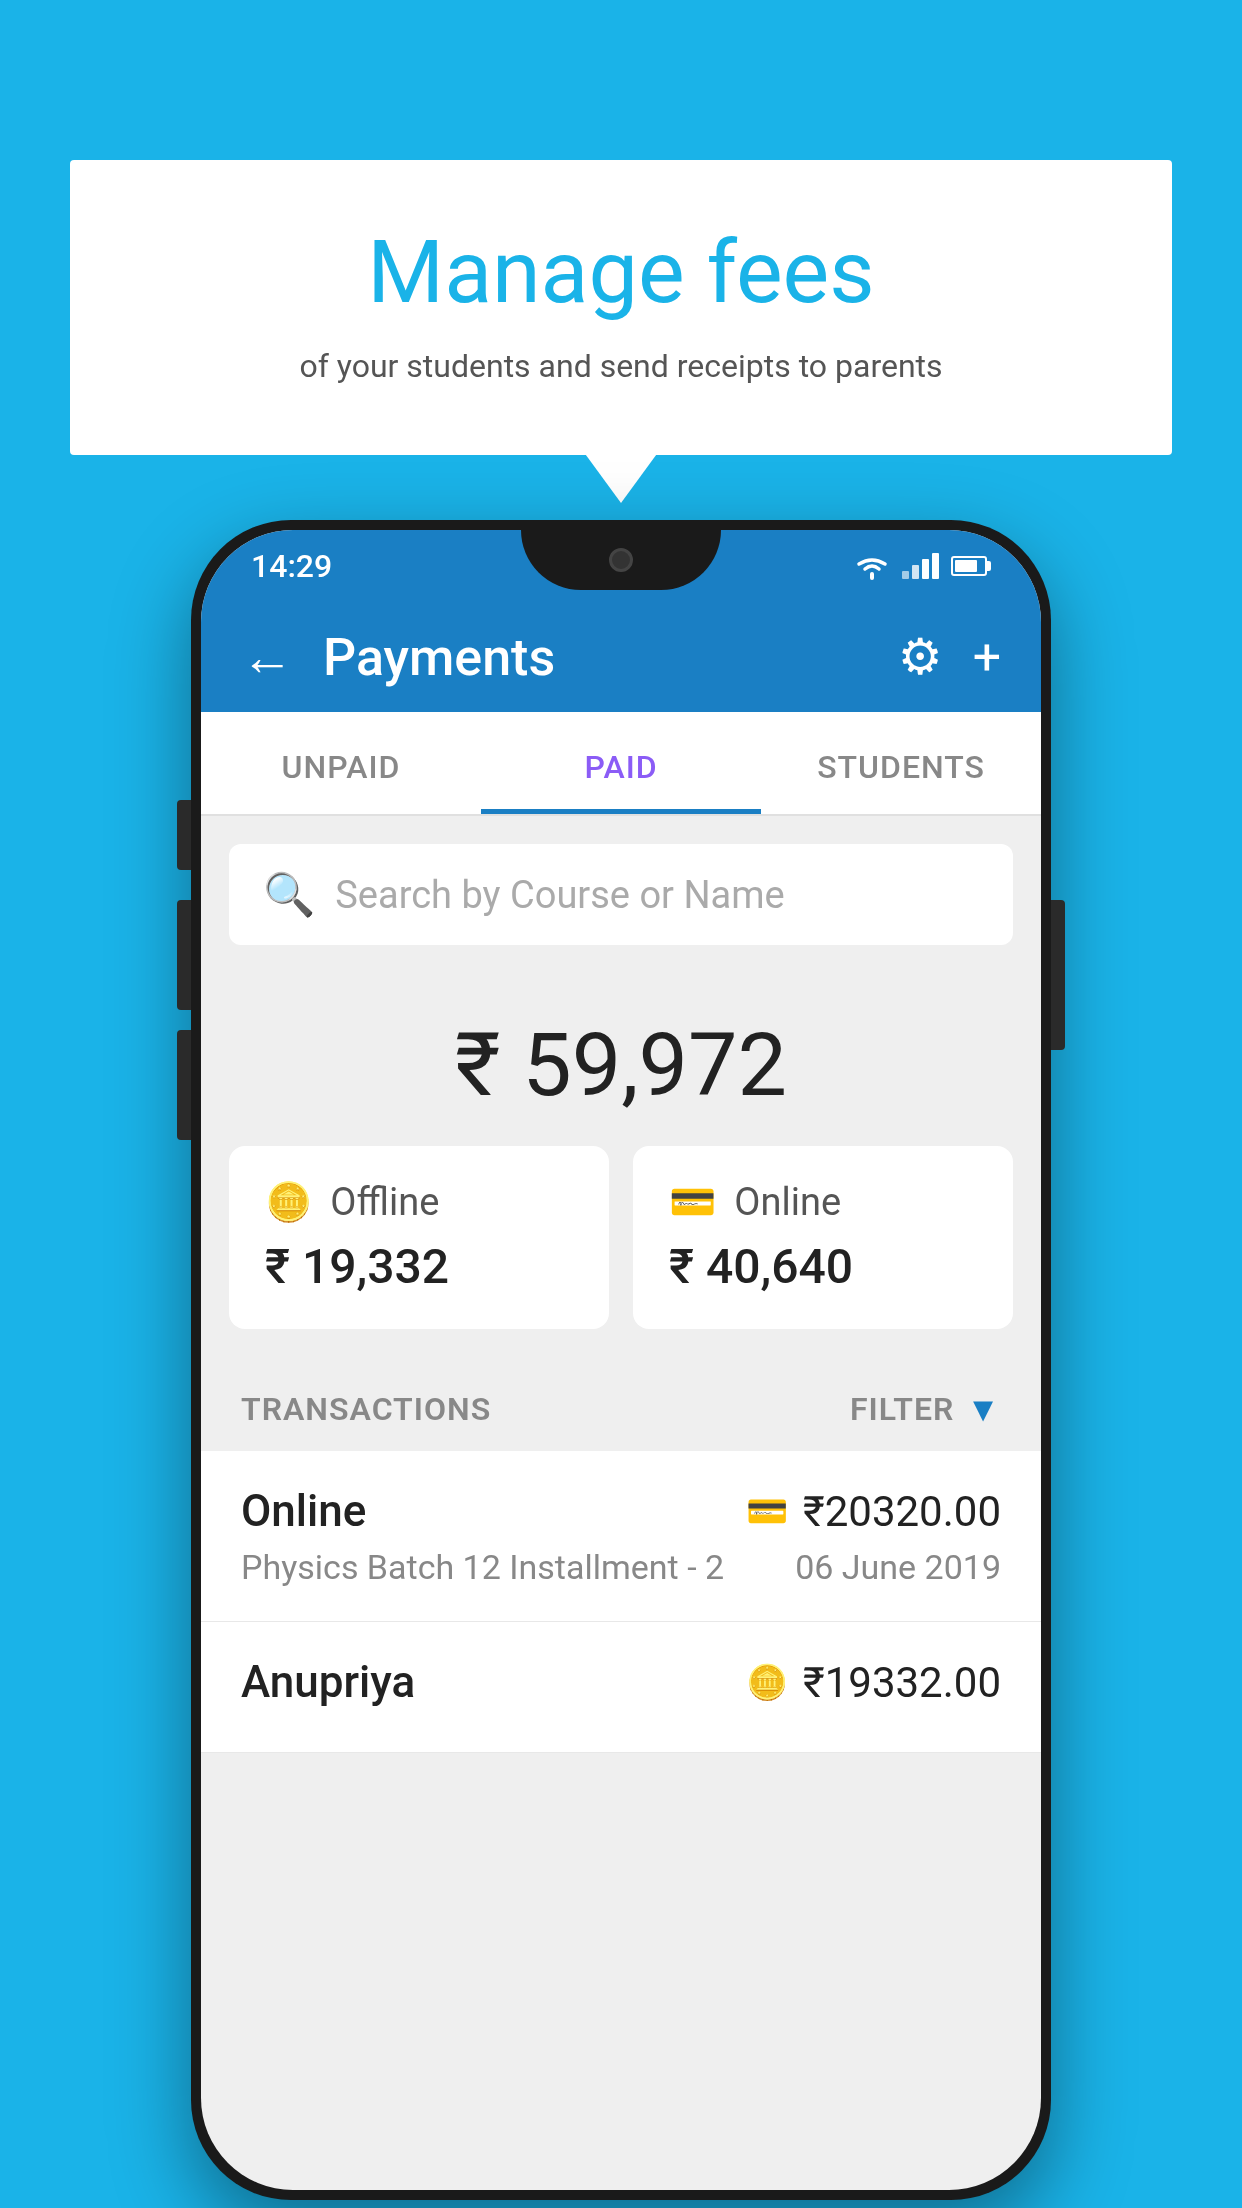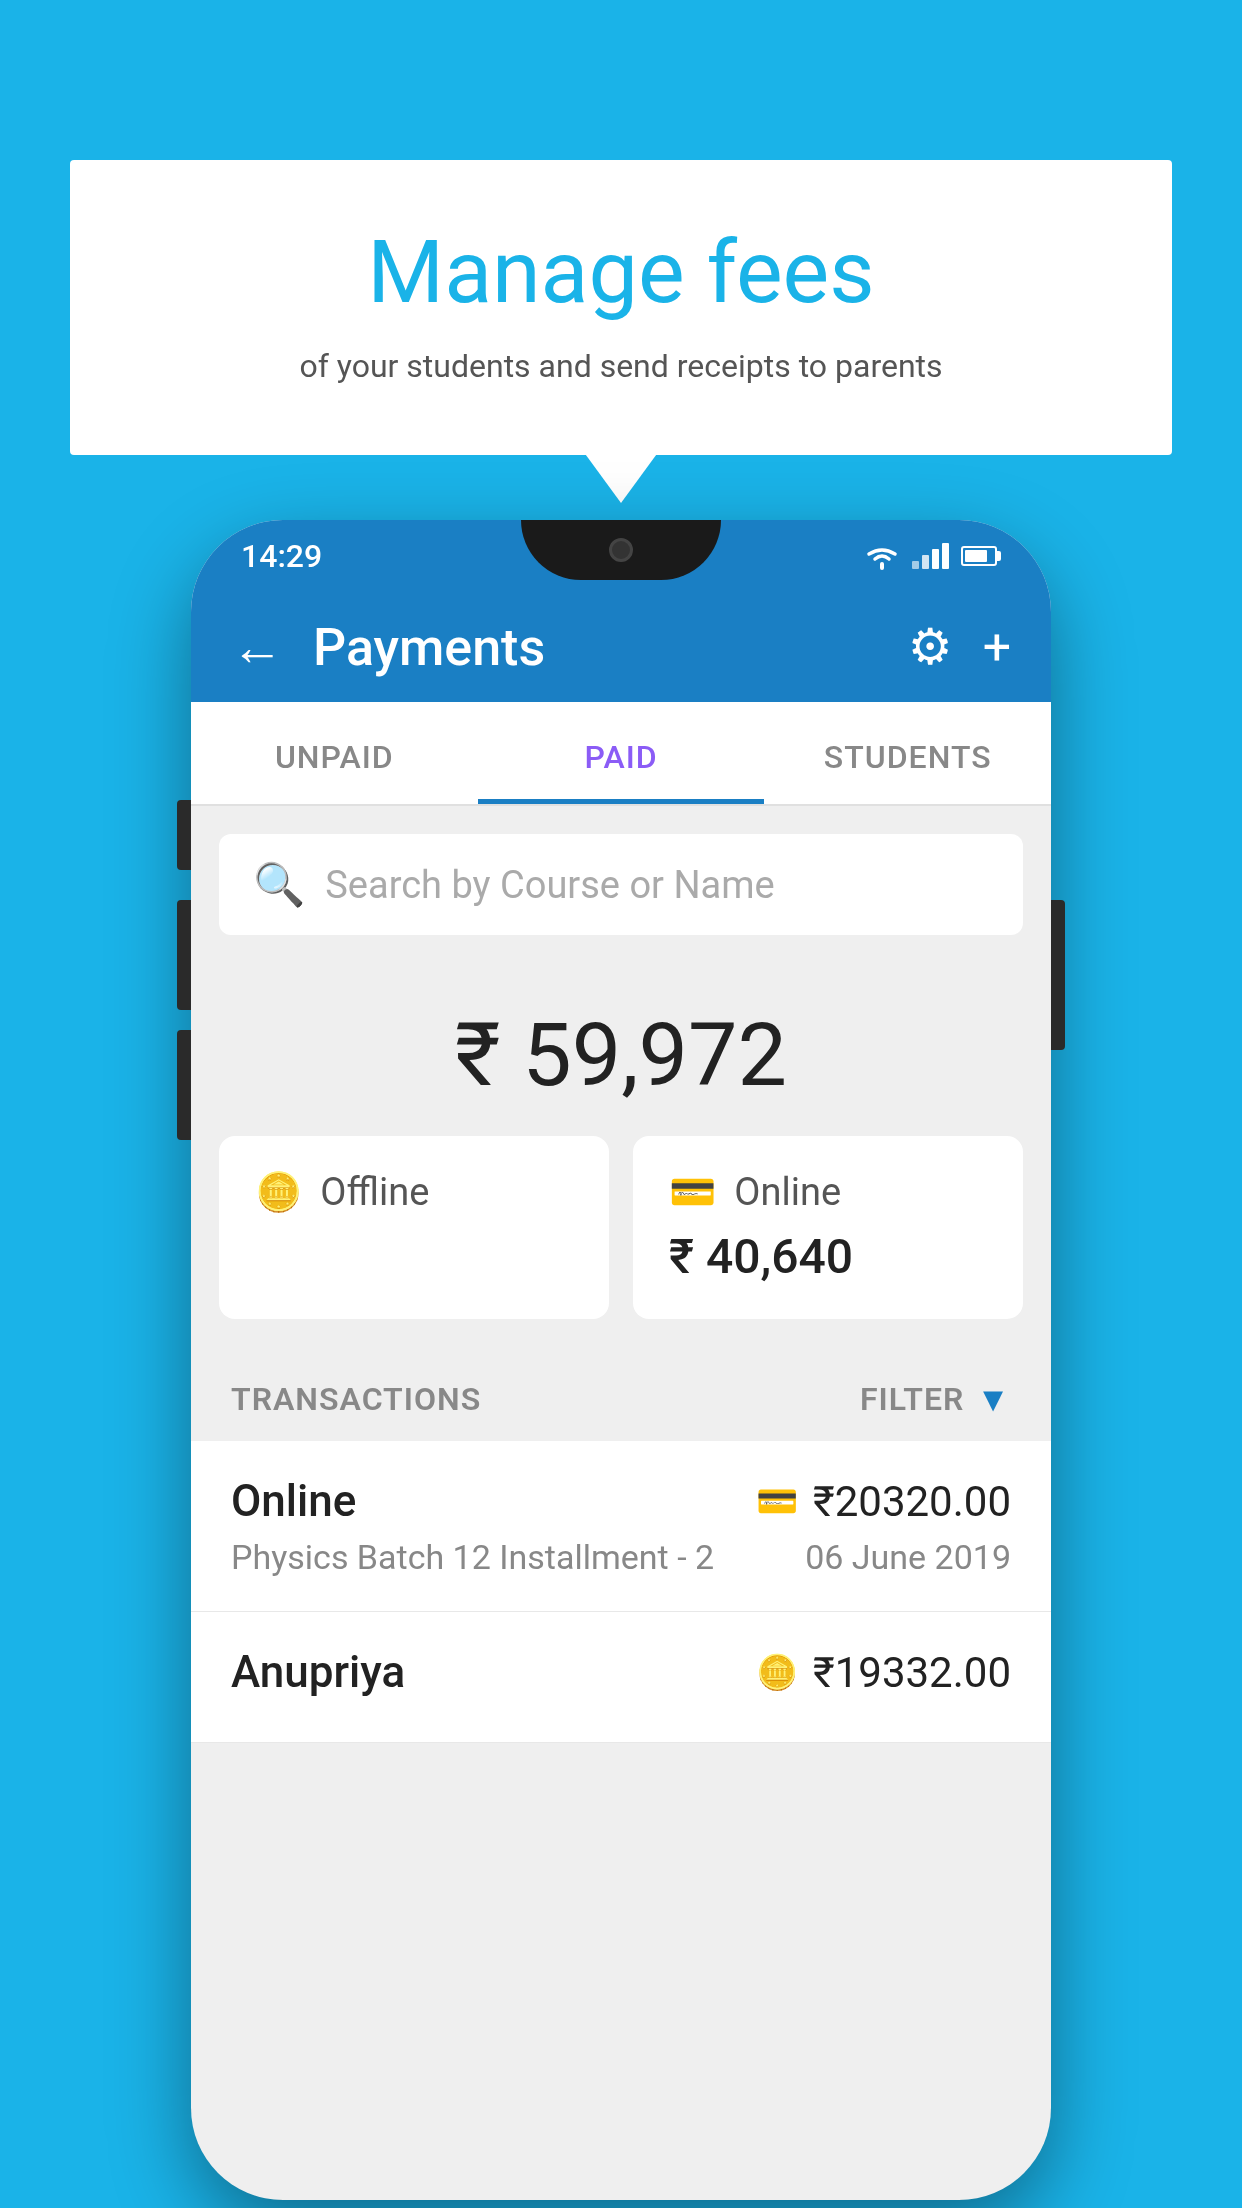--- a/index.html
+++ b/index.html
@@ -65,20 +65,21 @@
       height: 1680px;
     }
 
     .phone-outer {
       width: 100%;
       height: 100%;
       background: #1a1a1a;
       border-radius: 100px;
       position: relative;
       box-shadow: 0 30px 80px rgba(0,0,0,0.4);
+      padding: 10px;
     }
 
     
     .side-btn-left-top {
       position: absolute;
       left: -14px;
       top: 280px;
       width: 14px;
       height: 70px;
       background: #2a2a2a;
@@ -509,20 +510,21 @@
       <div class="payment-received-section">
         <div class="payment-amount">₹ 59,972</div>
       </div>
 
       <div class="payment-cards">
         <div class="payment-card">
           <div class="card-header">
             <span class="card-icon">🪙</span>
             <span class="card-label">Offline</span>
           </div>
+          <div class="card-amount">₹ 19,332</div>
         </div>
         <div class="payment-card">
           <div class="card-header">
             <span class="card-icon">💳</span>
             <span class="card-label">Online</span>
           </div>
           <div class="card-amount">₹ 40,640</div>
         </div>
       </div>
 

